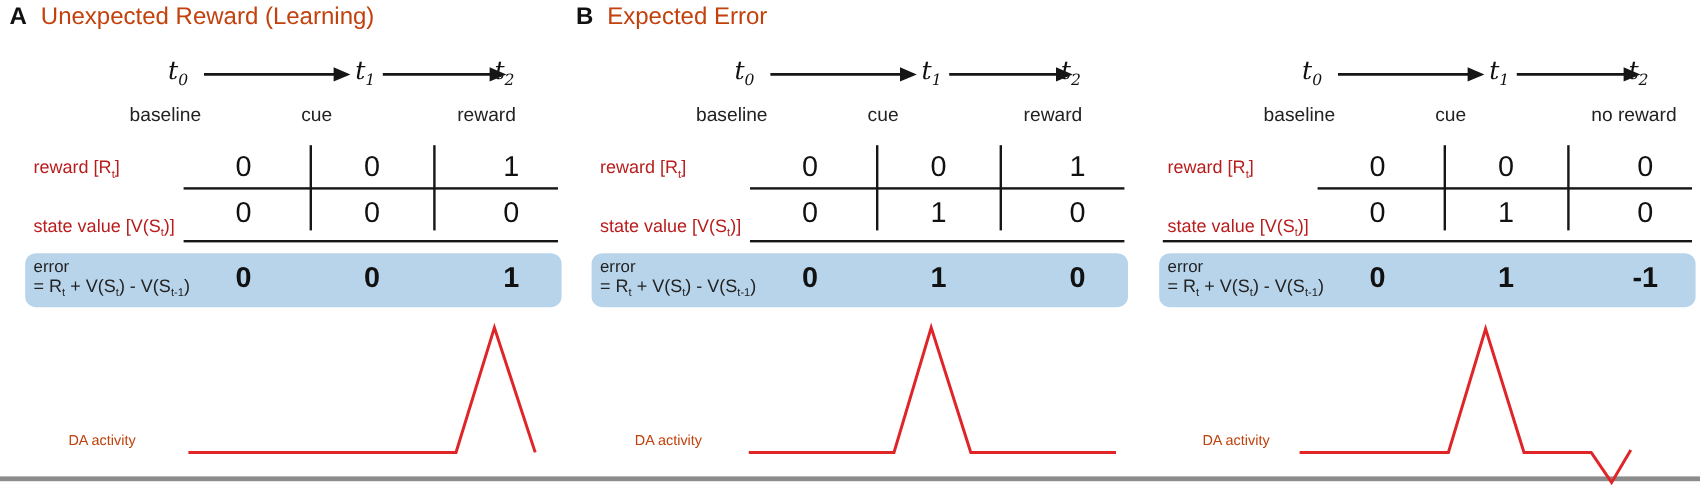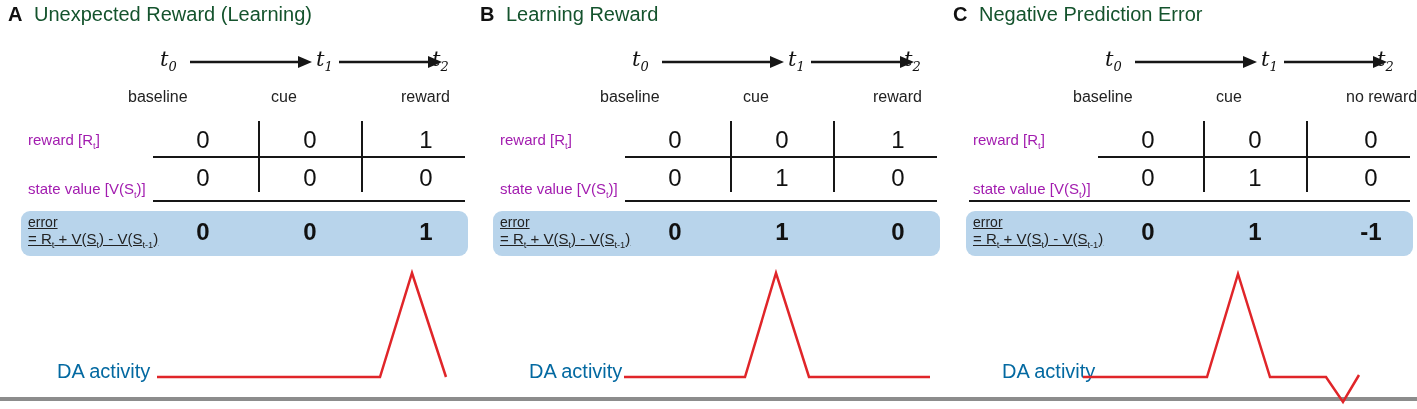--- a/index.html
+++ b/index.html
@@ -8,55 +8,55 @@
     font-family:"Liberation Sans","DejaVu Sans",sans-serif;color:#1a1a1a;
   }
   .panel{position:absolute;top:0;width:472px;height:409px;}
   .panel-0{left:0;}
   .panel-1{left:472px;}
   .panel-2{left:945px;}
 
   
   .hdr{position:absolute;top:3px;left:8px;white-space:nowrap;}
   .hletter{display:inline-block;width:26px;font-size:20px;font-weight:700;color:#111;}
-  .htitle{font-size:20px;font-weight:400;color:#14532d;}
-
-  
-  .tl{position:absolute;inset:0;pointer-events:none;margin-left:20px;}
+  .htitle{font-size:20px;font-weight:400;color:#c2410c;}
+
+  
+  .tl{position:absolute;inset:0;pointer-events:none;}
   .tvar{position:absolute;top:47px;font-family:"DejaVu Serif","Liberation Serif",serif;
         font-style:italic;font-size:21px;color:#111;}
   .tvar sub{font-size:13px;font-style:italic;}
   .tv0{left:140px;} .tv1{left:296px;} .tv2{left:412px;}
   .tl-arrows{position:absolute;top:50px;left:0;}
   .stage{position:absolute;top:88px;font-size:16px;color:#222;white-space:nowrap;}
   .s0{left:108px;width:110px;} .s1{left:251px;width:110px;} .s2{left:381px;width:110px;}
 
   
   .tbl{position:absolute;inset:0;pointer-events:none;}
-  .rlabel{position:absolute;left:28px;font-size:15px;color:#a21caf;white-space:nowrap;}
+  .rlabel{position:absolute;left:28px;font-size:15px;color:#b91c1c;white-space:nowrap;}
   .rlabel sub,.elabel sub{font-size:0.62em;}
   .rl1{top:131px;} .rl2{top:168px;margin-top:12px;}
   .cell{position:absolute;width:64px;text-align:center;font-size:24px;color:#111;line-height:1;}
   .c0{left:171px;} .c1{left:278px;} .c2{left:394px;}
   .r1{top:128px;} .r2{top:166px;}
   .hline{position:absolute;left:153px;width:312px;height:2px;background:#161616;}
   .h1{top:156px;} .h2{top:200px;}
   .panel-2 .h2{left:24px;width:441px;}
   .vline{position:absolute;width:2px;top:121px;height:71px;background:#161616;}
   .v1{left:258px;} .v2{left:361px;}
 
   
   .error-box{position:absolute;left:21px;top:211px;width:447px;height:45px;border-radius:9px;}
-  .elabel{position:absolute;left:28px;top:214px;line-height:1.15;color:#222;white-space:nowrap;text-decoration:underline;}
+  .elabel{position:absolute;left:28px;top:214px;line-height:1.15;color:#222;white-space:nowrap;}
   .el1{display:block;font-size:14px;}
   .el2{display:block;font-size:15px;}
   .ce{top:220px;font-weight:700;}
 
   
-  .da-label{position:absolute;left:57px;top:360px;font-size:20px;color:#0369a1;white-space:nowrap;text-align:right;}
+  .da-label{position:absolute;left:57px;top:360px;font-size:12px;color:#c2410c;white-space:nowrap;text-align:right;}
   .da-plot{position:absolute;left:0;top:0;z-index:3;pointer-events:none;}
 
   .bottom-bar{position:absolute;left:0;top:397px;width:1417px;height:4px;z-index:1;}
 </style>
 </head>
 <body>
 
 <div class="figure">
   <div id="panels">
   <section class="panel panel-0">
@@ -107,21 +107,21 @@
     <span class="cell ce c2">1</span>
 
     <span class="da-label">DA activity</span>
     <svg class="da-plot" width="472" height="409" viewBox="0 0 472 409" aria-hidden="true">
       <polyline fill="none" stroke-width="2.5" stroke-linejoin="miter" stroke-linecap="butt" points="157,377 380,377 412,273 446,377" stroke="#e02529"></polyline>
     </svg>
   </section>
 
   <section class="panel panel-1">
     <div class="hdr">
-      <span class="hletter">B</span><span class="htitle">Learning Reward</span>
+      <span class="hletter">B</span><span class="htitle">Expected Error</span>
     </div>
 
     <div class="tl">
       <span class="tvar tv0">t<sub>0</sub></span>
       <span class="tvar tv1">t<sub>1</sub></span>
       <span class="tvar tv2">t<sub>2</sub></span>
       <svg class="tl-arrows" width="472" height="26" aria-hidden="true">
         <line x1="170" y1="12" x2="279" y2="12" stroke="#161616" stroke-width="2.4"></line>
         <polygon points="278,6 292,12 278,18" fill="#161616"></polygon>
         <line x1="319" y1="12" x2="409" y2="12" stroke="#161616" stroke-width="2.4"></line>
@@ -159,23 +159,20 @@
     <span class="cell ce c1">1</span>
     <span class="cell ce c2">0</span>
 
     <span class="da-label">DA activity</span>
     <svg class="da-plot" width="472" height="409" viewBox="0 0 472 409" aria-hidden="true">
       <polyline fill="none" stroke-width="2.5" stroke-linejoin="miter" stroke-linecap="butt" points="152,377 273,377 304,273 337,377 458,377" stroke="#e02529"></polyline>
     </svg>
   </section>
 
   <section class="panel panel-2">
-    <div class="hdr">
-      <span class="hletter">C</span><span class="htitle">Negative Prediction Error</span>
-    </div>
 
     <div class="tl">
       <span class="tvar tv0">t<sub>0</sub></span>
       <span class="tvar tv1">t<sub>1</sub></span>
       <span class="tvar tv2">t<sub>2</sub></span>
       <svg class="tl-arrows" width="472" height="26" aria-hidden="true">
         <line x1="170" y1="12" x2="279" y2="12" stroke="#161616" stroke-width="2.4"></line>
         <polygon points="278,6 292,12 278,18" fill="#161616"></polygon>
         <line x1="319" y1="12" x2="409" y2="12" stroke="#161616" stroke-width="2.4"></line>
         <polygon points="408,6 422,12 408,18" fill="#161616"></polygon>

